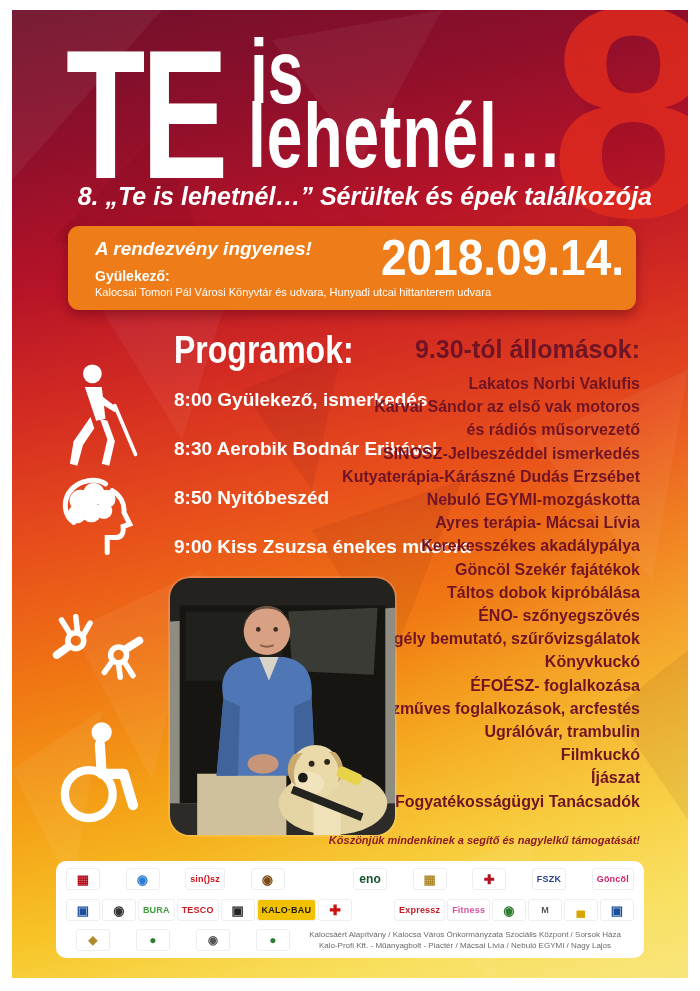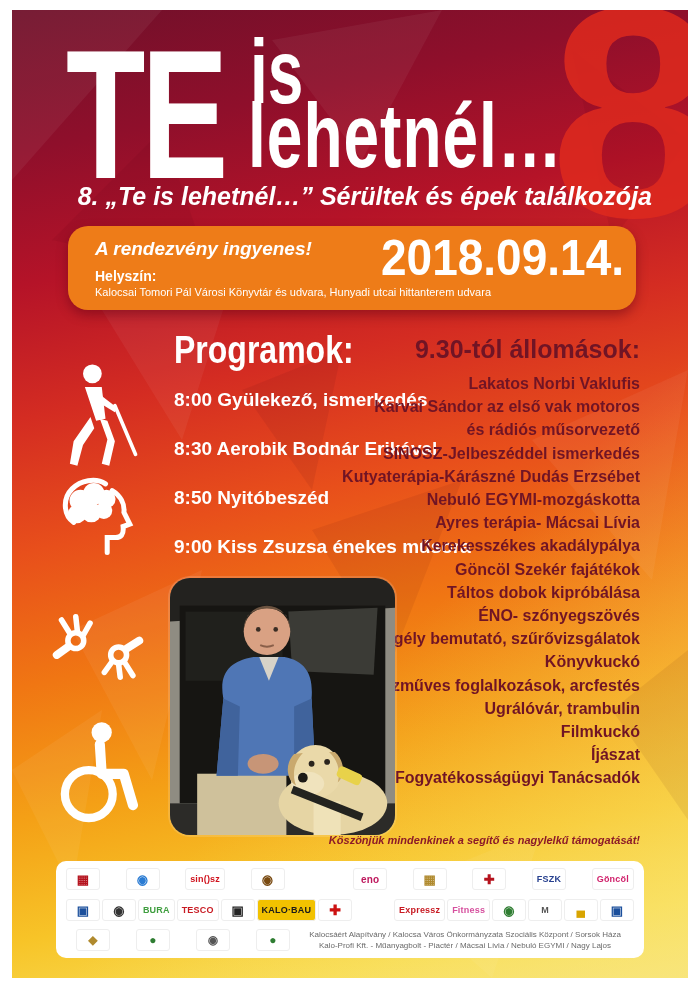--- a/index.html
+++ b/index.html
@@ -14,21 +14,21 @@
     font-weight:bold;color:#df2a1e;opacity:.85;}
   .t-main{position:absolute;left:54px;top:12px;z-index:2;margin:0;color:#fff;font-weight:bold;
     font-size:130px;line-height:1;letter-spacing:-4px;transform:scale(1,1.42);transform-origin:left top;}
   .t-is{position:absolute;left:238px;top:16px;z-index:2;color:#fff;font-weight:bold;
     font-size:64px;line-height:1;transform:scale(1,1.42);transform-origin:left top;}
   .t-rest{position:absolute;left:236px;top:80px;z-index:2;color:#fff;font-weight:bold;
     font-size:64px;line-height:1;letter-spacing:1px;transform:scale(1,1.42);transform-origin:left top;}
   .subtitle{position:absolute;left:40px;top:172px;width:600px;z-index:2;text-align:right;
     color:#fff;font-weight:bold;font-style:italic;font-size:25px;}
   .banner{position:absolute;left:56px;top:216px;width:568px;height:84px;z-index:3;
-    background:#ee7c18;border-radius:20px;box-shadow:0 5px 12px rgba(90,0,20,.45);color:#fff;}
+    background:#ee7c18;border-radius:11px;box-shadow:0 5px 12px rgba(90,0,20,.45);color:#fff;}
   .banner .free{position:absolute;left:27px;top:12px;font-size:19px;font-weight:bold;font-style:italic;}
   .banner .vlabel{position:absolute;left:27px;top:42px;font-size:14px;font-weight:bold;}
   .banner .venue{position:absolute;left:27px;top:60px;font-size:11px;white-space:nowrap;}
   .banner .date{position:absolute;right:12px;top:6px;font-size:46px;font-weight:bold;line-height:1;
     transform:scaleY(1.1);transform-origin:right top;}
   .icon{position:absolute;left:40px;width:92px;z-index:2;display:flex;justify-content:center;}
   .icon svg{display:block;}
   .programs{position:absolute;left:162px;top:318px;z-index:2;color:#fff;}
   .prog-head{font-size:32px;font-weight:bold;transform:scale(1,1.2);transform-origin:left top;}
   .prog-list{margin-top:24px;display:grid;row-gap:27px;}
@@ -81,21 +81,21 @@
   <div class="watermark">8</div>
 
   <h1 class="t-main">TE</h1>
   <div class="t-is">is</div>
   <div class="t-rest">lehetnél…</div>
 
   <div class="subtitle">8. „Te is lehetnél…” Sérültek és épek találkozója</div>
 
   <div class="banner">
     <div class="free">A rendezvény ingyenes!</div>
-    <div class="vlabel">Helyszín:</div>
+    <div class="vlabel">Gyülekező:</div>
     <div class="venue">Kalocsai Tomori Pál Városi Könyvtár és udvara, Hunyadi utcai hittanterem udvara</div>
     <div class="date">2018.09.14.</div>
   </div>
 
   <div class="icon" style="top:352px;">
     <svg width="90" height="106" viewBox="0 0 96 112" fill="#ffffff">
       <circle cx="42" cy="12" r="10"></circle>
       <path d="M34 26 L52 26 L56 60 L46 62 Z"></path>
       <path d="M40 58 L22 84 L18 108 L26 110 L32 88 L44 70 Z"></path>
       <path d="M50 60 L58 82 L52 108 L60 110 L66 84 L58 62 Z"></path>
@@ -164,20 +164,21 @@
         <div class="st-item">SINOSZ-Jelbeszéddel ismerkedés</div>
         <div class="st-item">Kutyaterápia-Kárászné Dudás Erzsébet</div>
         <div class="st-item">Nebuló EGYMI-mozgáskotta</div>
         <div class="st-item">Ayres terápia- Mácsai Lívia</div>
         <div class="st-item">Kerekesszékes akadálypálya</div>
         <div class="st-item">Göncöl Szekér fajátékok</div>
         <div class="st-item">Táltos dobok kipróbálása</div>
         <div class="st-item">ÉNO- szőnyegszövés</div>
         <div class="st-item">Elsősegély bemutató, szűrővizsgálatok</div>
         <div class="st-item">Könyvkuckó</div>
+        <div class="st-item">ÉFOÉSZ- foglalkozása</div>
         <div class="st-item">Kézműves foglalkozások, arcfestés</div>
         <div class="st-item">Ugrálóvár, trambulin</div>
         <div class="st-item">Filmkuckó</div>
         <div class="st-item">Íjászat</div>
         <div class="st-item">Fogyatékosságügyi Tanácsadók</div>
       </div>
   </div>
 
   <div class="photo">
     <svg viewBox="0 0 232 260" preserveAspectRatio="none">
@@ -214,21 +215,21 @@
 
   <div class="thanks">Köszönjük mindenkinek a segítő és nagylelkű támogatását!</div>
 
   <div class="sponsors">
     <div class="srow r1">
 
     <span class="logo" title="kalocsa-city-coat-of-arms-logo" style="color: rgb(181, 18, 29); font-size: 13px;">▦</span>
         <span class="logo" title="round-multicolor-emblem-logo" style="color: rgb(43, 124, 211); font-size: 13px;">◉</span>
         <span class="logo" title="sinosz-logo" style="color: rgb(208, 18, 29);">sin()sz</span>
         <span class="logo" title="county-emblem-logo" style="color: rgb(122, 75, 18); font-size: 13px;">◉</span>
-        <span class="logo" title="eno-logo" style="color: #be185d; font-size: 10px; margin-left: 43px;">eno</span>
+        <span class="logo" title="eno-logo" style="color: #14532d; font-size: 12px; margin-left: 43px;">eno</span>
         <span class="logo" title="church-emblem-logo" style="color: rgb(176, 138, 46); font-size: 13px;">▦</span>
         <span class="logo" title="maltai-cross-shield-logo" style="color: rgb(181, 18, 29); font-size: 13px;">✚</span>
         <span class="logo" title="fszk-logo" style="color: rgb(39, 64, 143);">FSZK</span>
         <span class="logo" title="montazs-logo" style="color: rgb(208, 31, 106);">Göncöl</span>
       </div>
     <div class="srow r2">
 
     <span class="logo" title="blue-hands-logo" style="color: rgb(27, 79, 156); font-size: 13px;">▣</span>
         <span class="logo" title="round-seal-logo" style="color: rgb(51, 51, 51); font-size: 13px;">◉</span>
         <span class="logo" title="bura-dog-logo" style="color: rgb(63, 158, 63);">BURA</span>

